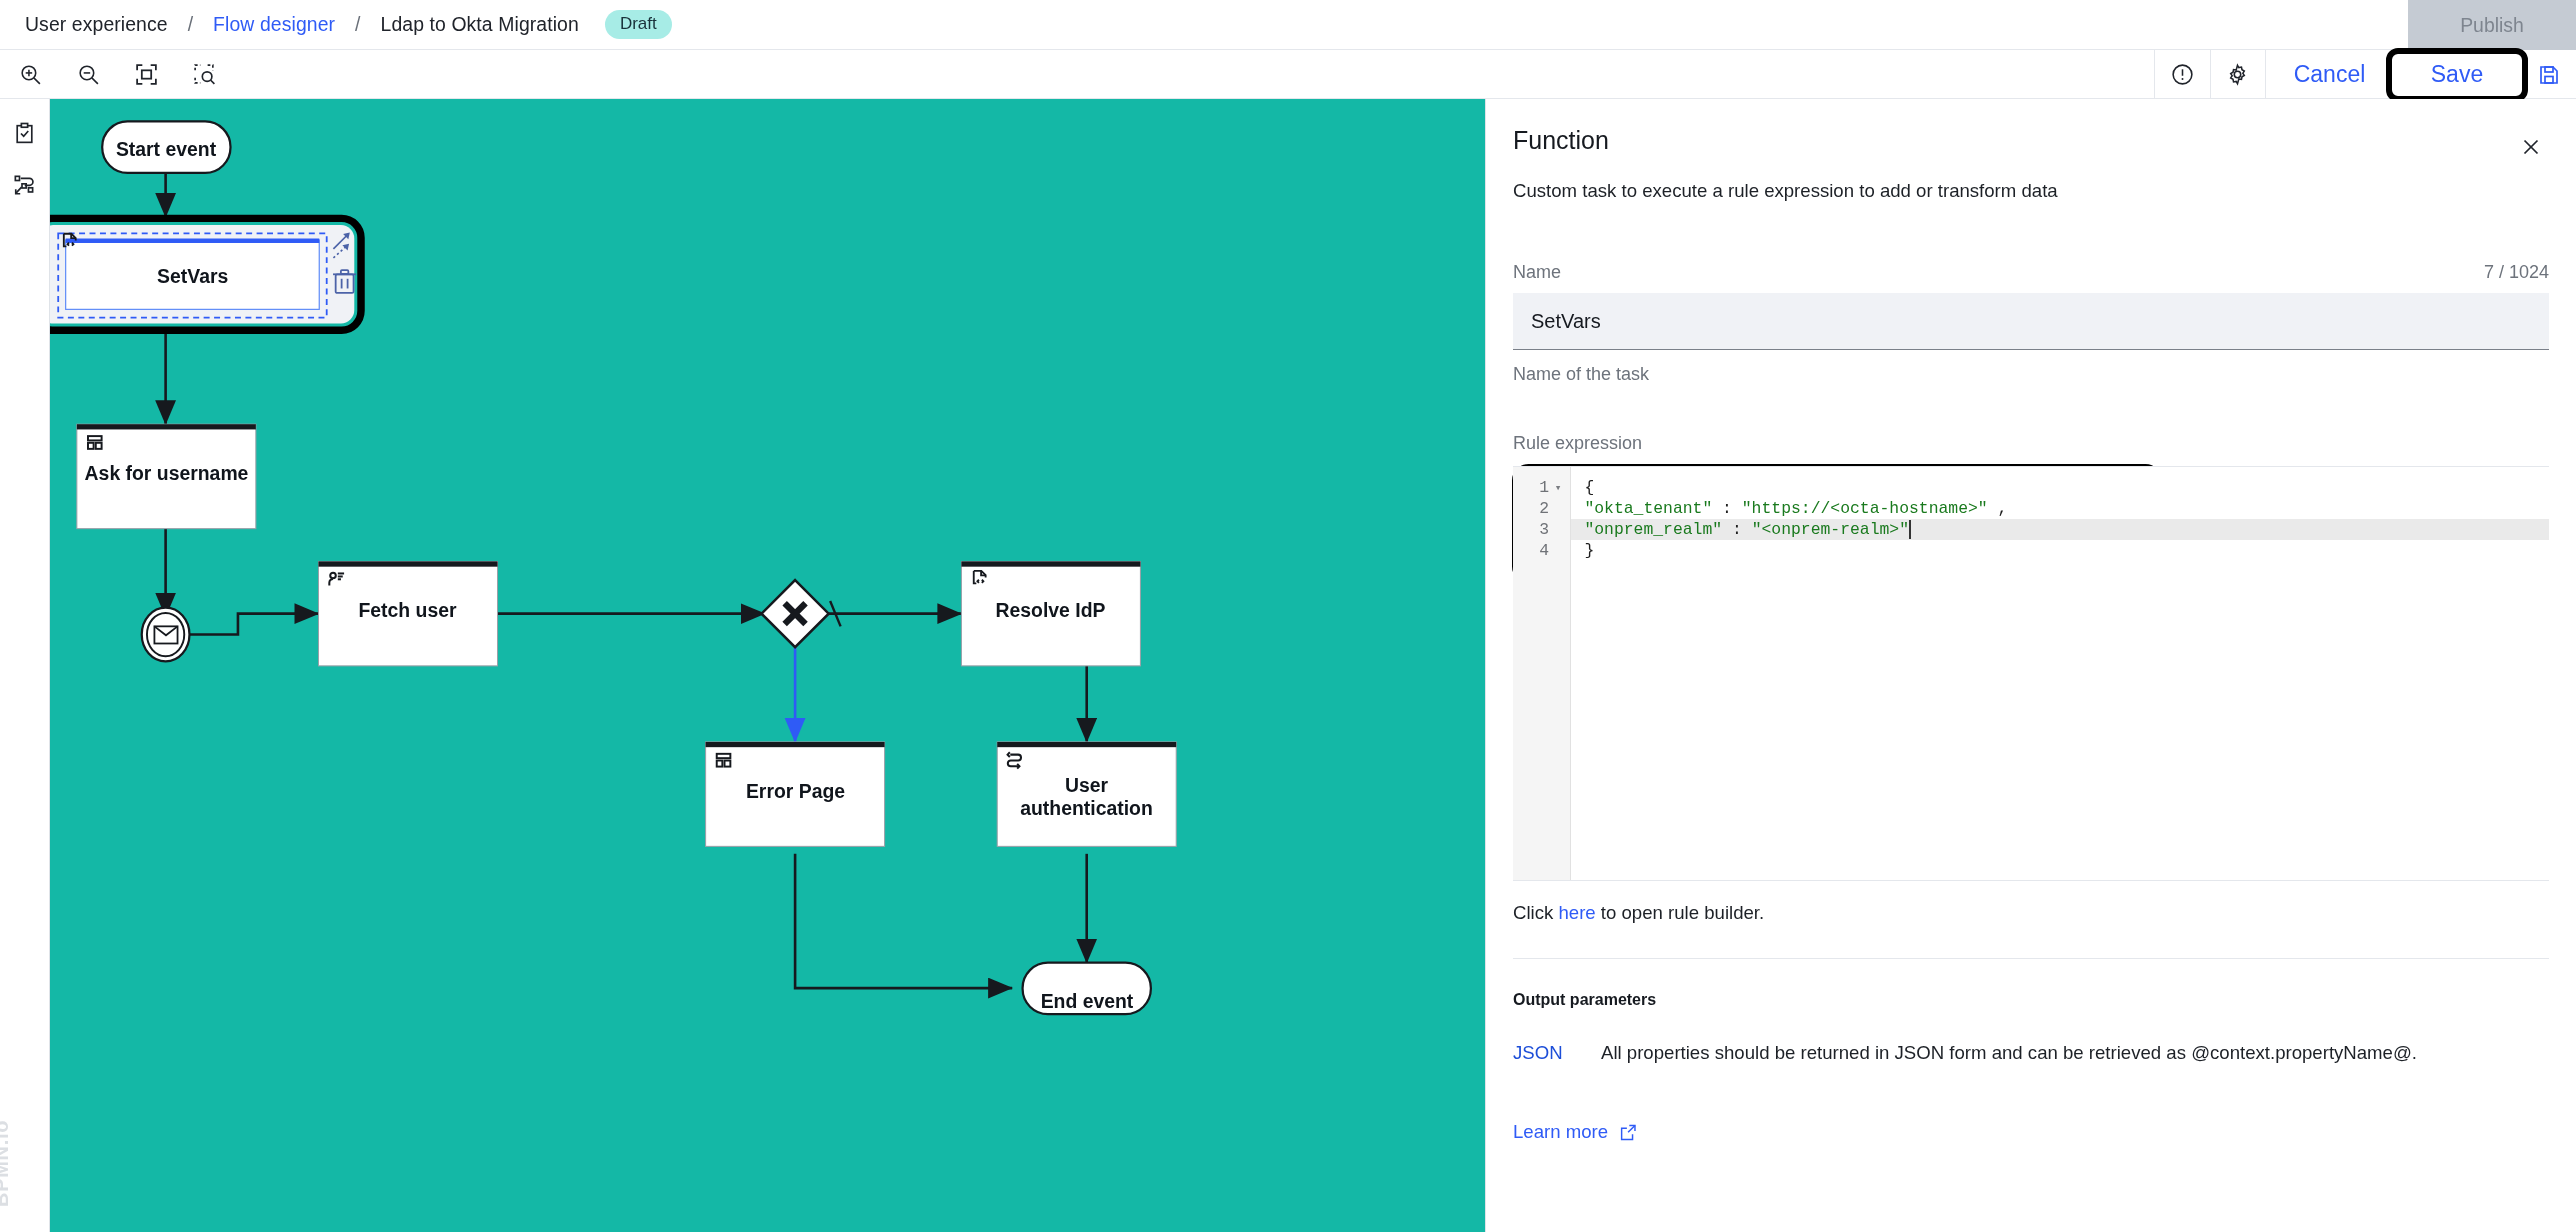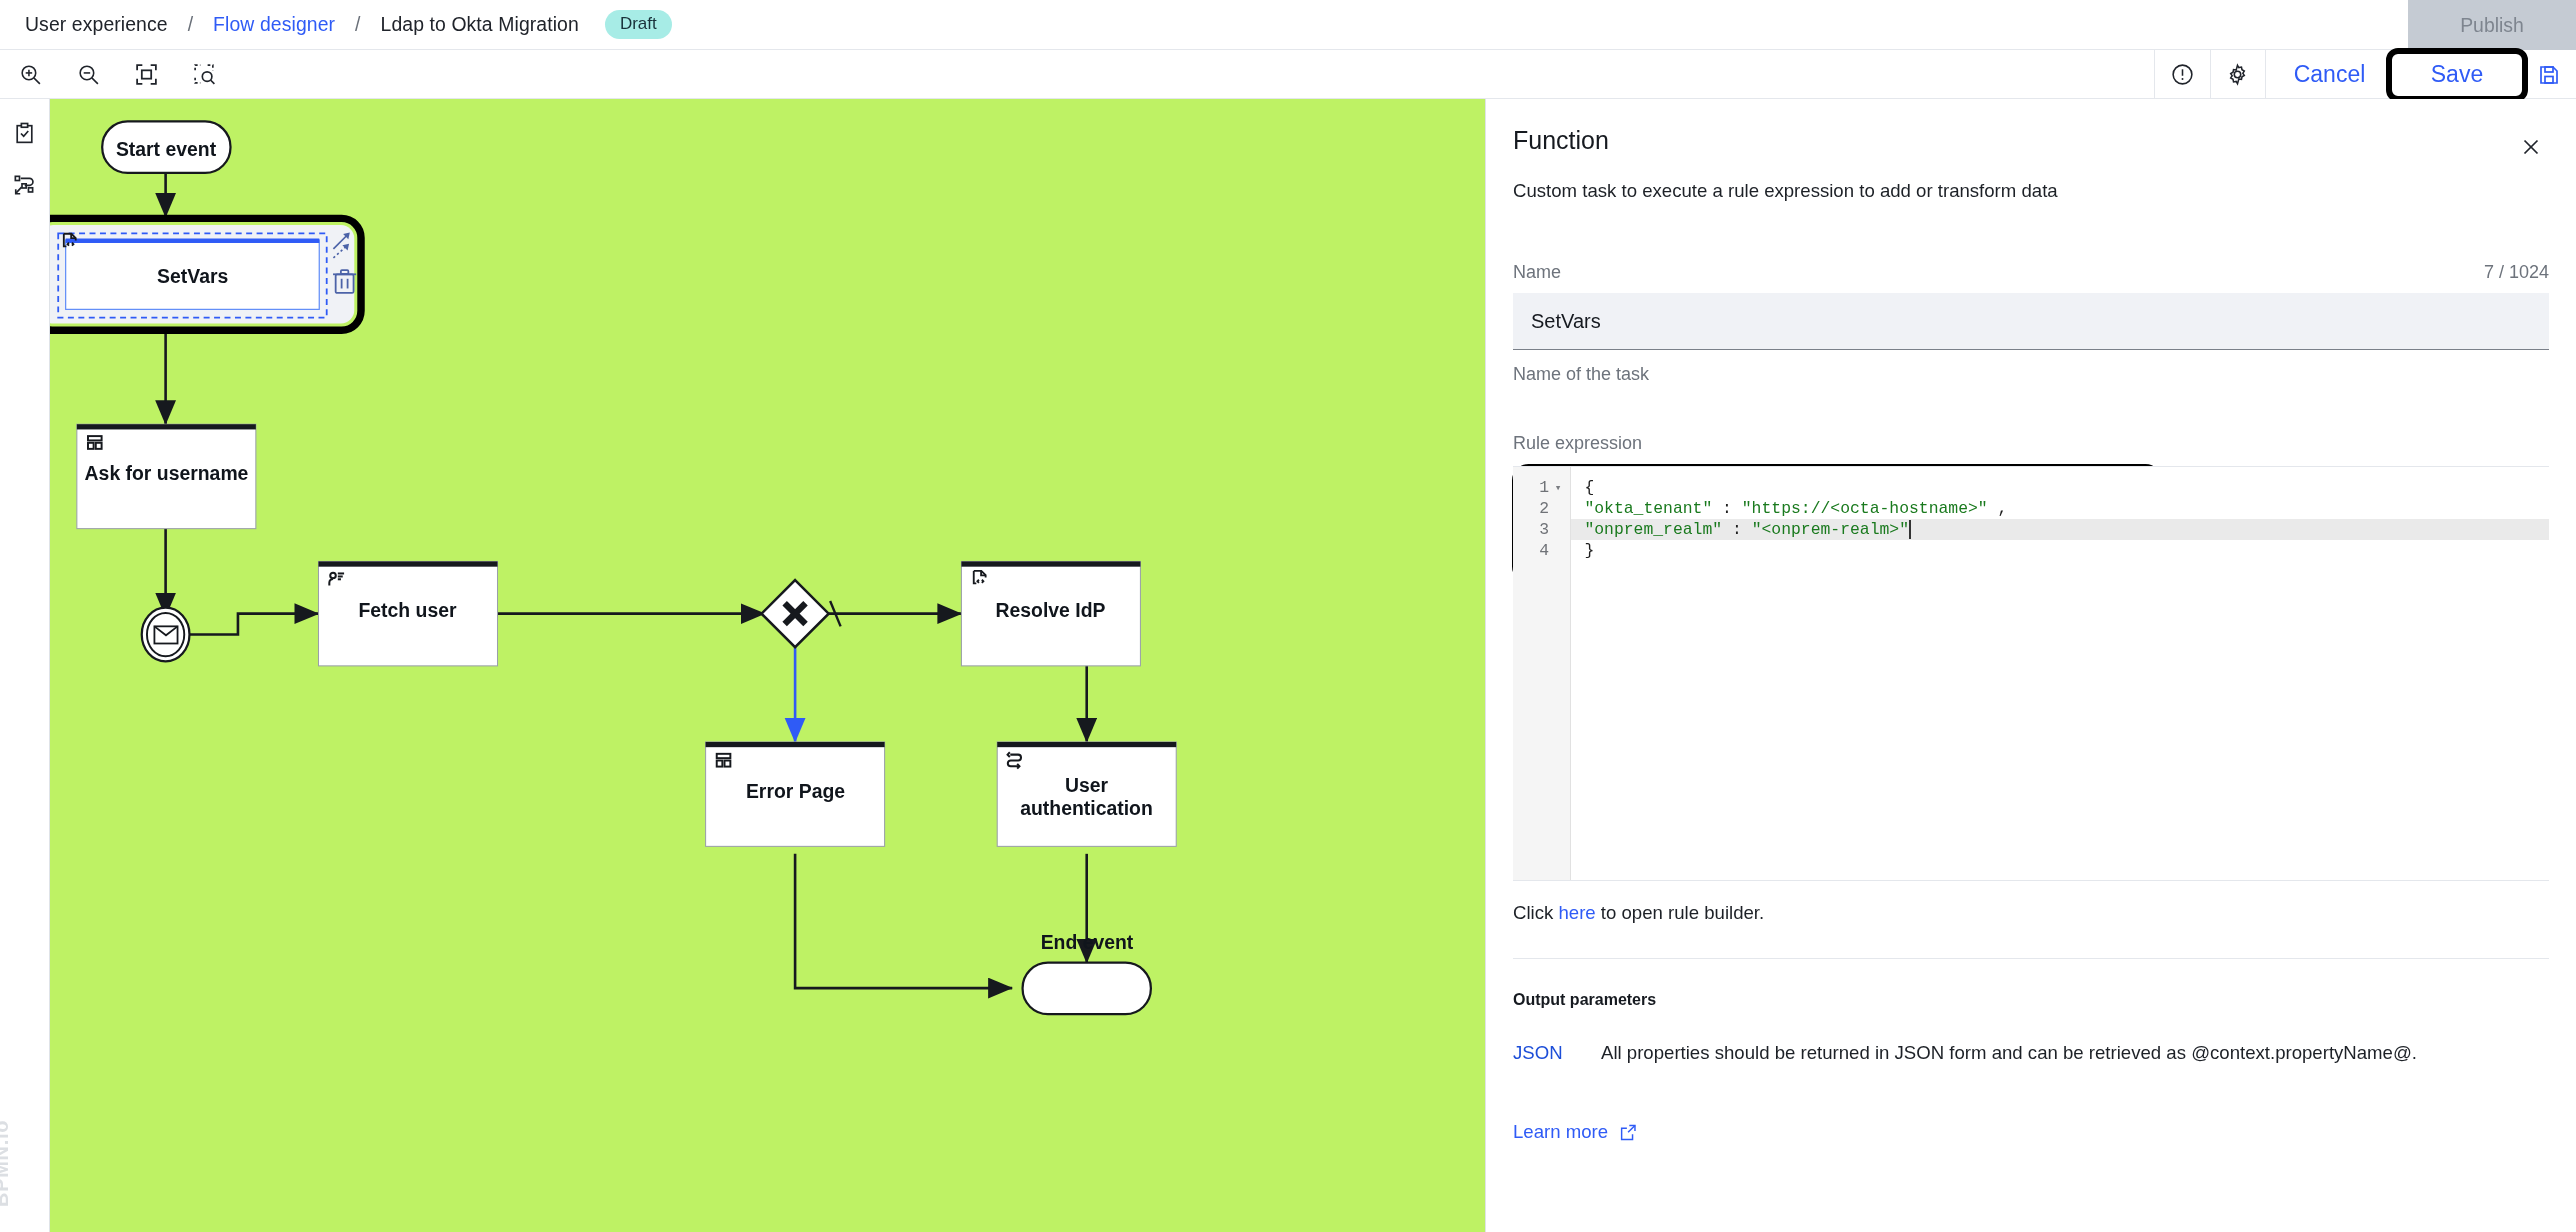--- a/index.html
+++ b/index.html
@@ -62,21 +62,21 @@
   .rail-ic { width:28px; height:28px; display:flex; align-items:center; justify-content:center; cursor:pointer; }
   .watermark {
     position:absolute; left:13.4px; bottom:25px;
     font-size:20px; font-weight:bold; color:#dcdfe3; letter-spacing:0.7px;
     transform:rotate(-90deg); transform-origin:left bottom; white-space:nowrap;
   }
 
   
   .canvas {
     position:absolute; left:50px; top:99px; width:1435px; height:1133px;
-    background:#bef264; overflow:hidden;
+    background:#14b8a6; overflow:hidden;
   }
   .canvas svg { position:absolute; left:0; top:0; }
 
   .node-label {
     position:absolute; text-align:center; font-weight:bold; color:#10151c;
     font-size:19.4px; line-height:1.18; pointer-events:none;
   }
 
   
   .panel {
@@ -370,21 +370,21 @@
     </svg>
 
     <div class="node-label" style="left:52px; top:39px; width:128px;">Start event</div>
     <div class="node-label" style="left:15.7px; top:166px; width:254px;">SetVars</div>
     <div class="node-label" style="left:27px; top:363px; width:179px;">Ask for username</div>
     <div class="node-label" style="left:268px; top:500px; width:179px;">Fetch user</div>
     <div class="node-label" style="left:911px; top:500px; width:179px;">Resolve IdP</div>
     <div class="node-label" style="left:656px; top:681px; width:179px;">Error Page</div>
     <div class="node-label" style="left:947px; top:675px; width:179px; white-space:pre-line;">User
 authentication</div>
-    <div class="node-label" style="left:973px; top:832px; width:128px;">End event</div>
+    <div class="node-label" style="left:973px; top:891px; width:128px;">End event</div>
   </div>
 
   <div class="panel">
     <div class="panel-title">Function</div>
     <div class="panel-close">
       <svg width="24" height="24" viewBox="0 0 24 24" stroke="#20242b" stroke-width="1.7" fill="none">
         <line x1="5.5" y1="5.5" x2="18.5" y2="18.5"></line>
           <line x1="18.5" y1="5.5" x2="5.5" y2="18.5"></line>
       </svg>
     </div>

